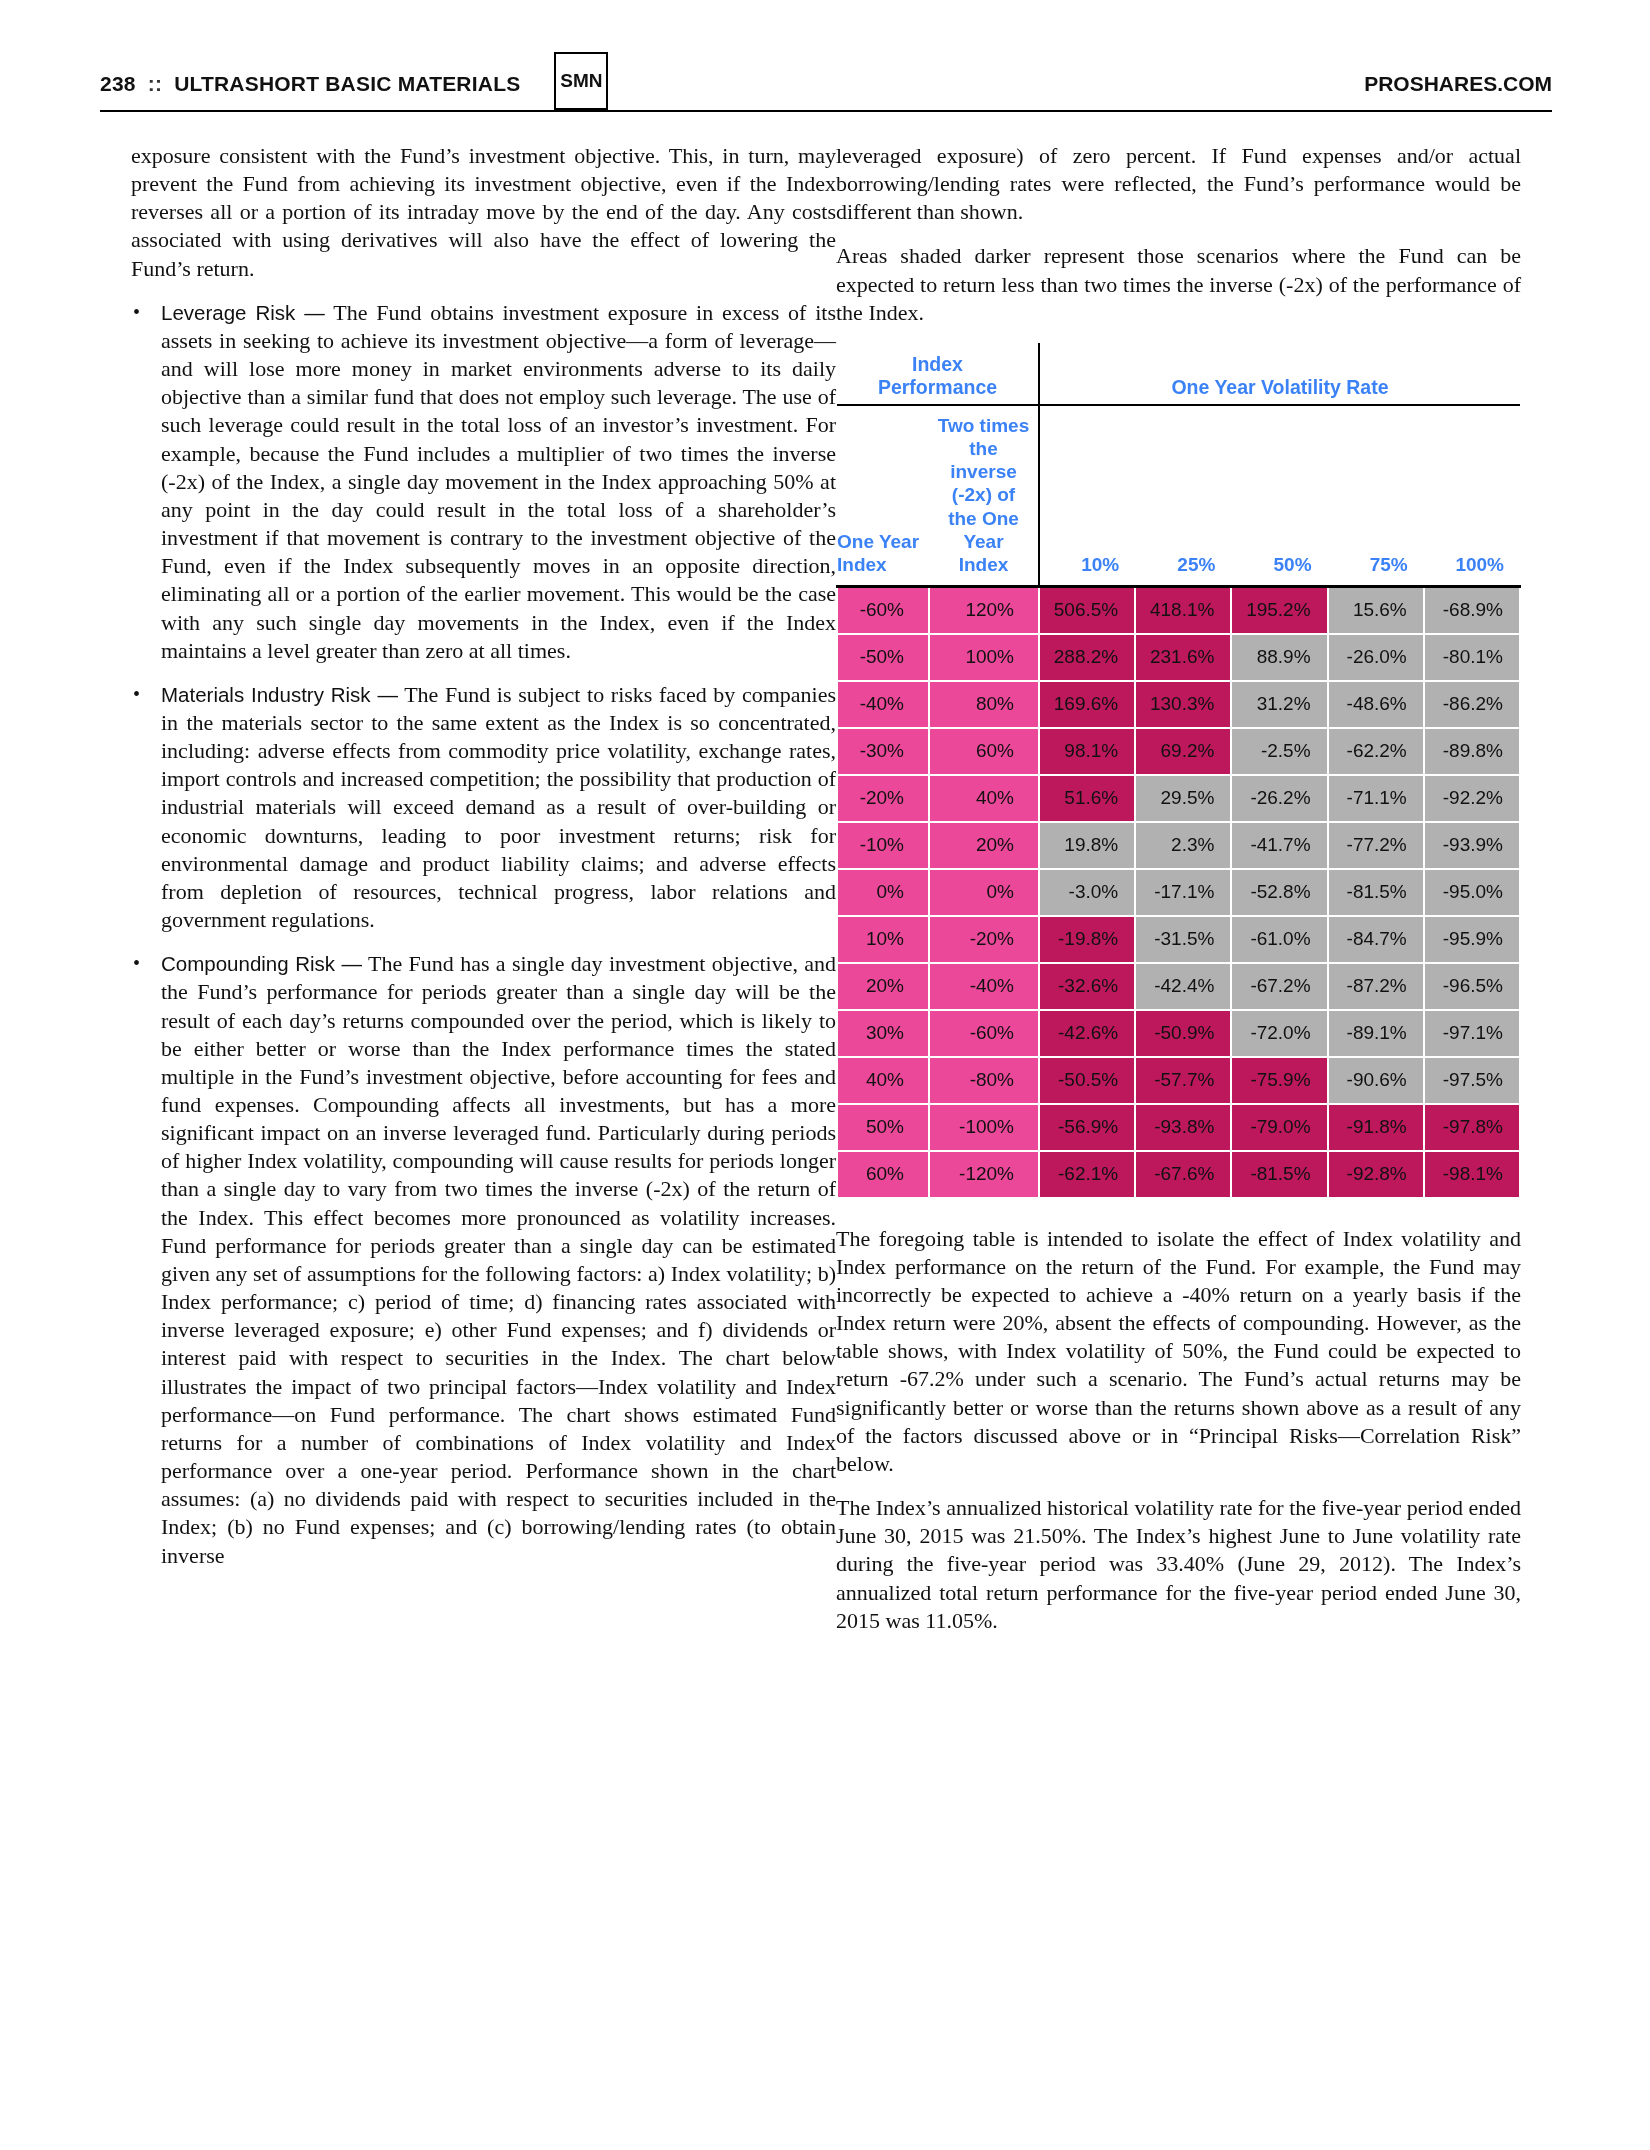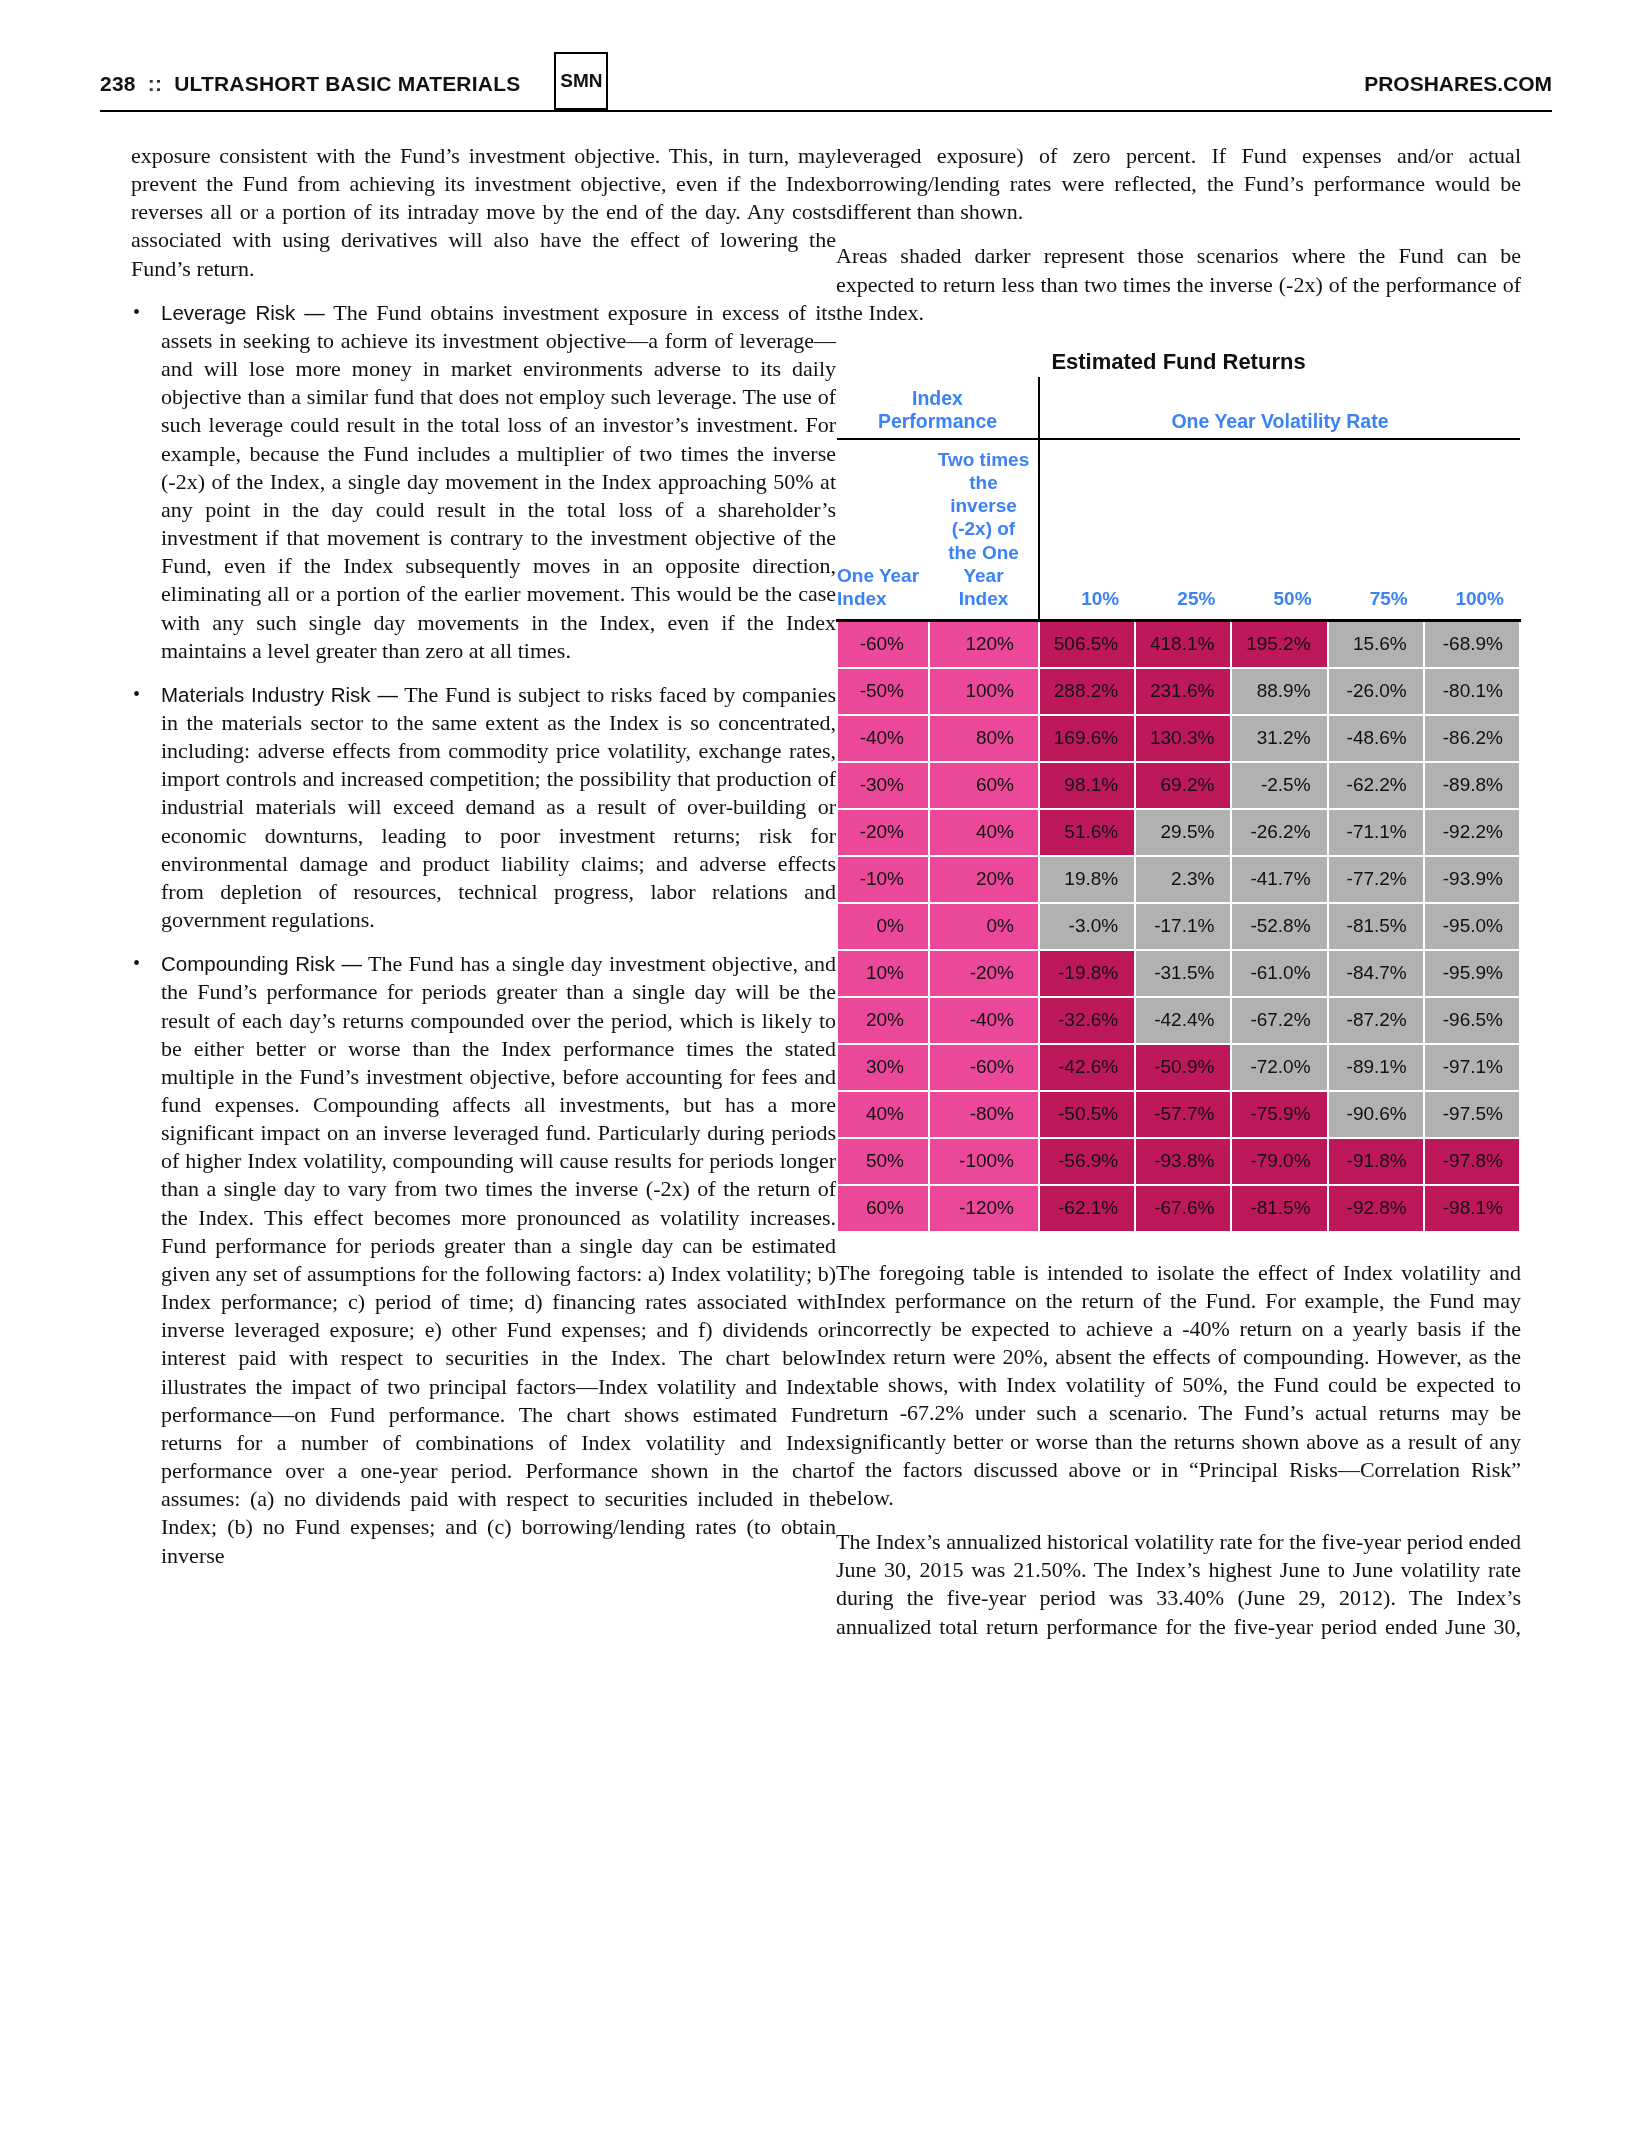--- a/index.html
+++ b/index.html
@@ -171,21 +171,20 @@
       <div class="bullet">
         <span class="dot">•</span>
         <p class="just"><b class="risk-lead">Compounding Risk —</b> <span>The Fund has a single day investment objective, and the Fund’s performance for periods greater than a single day will be the result of each day’s returns compounded over the period, which is likely to be either better or worse than the Index performance times the stated multiple in the Fund’s investment objective, before accounting for fees and fund expenses. Compounding affects all investments, but has a more significant impact on an inverse leveraged fund. Particularly during periods of higher Index volatility, compounding will cause results for periods longer than a single day to vary from two times the inverse (-2x) of the return of the Index. This effect becomes more pronounced as volatility increases. Fund performance for periods greater than a single day can be estimated given any set of assumptions for the following factors: a) Index volatility; b) Index performance; c) period of time; d) financing rates associated with inverse leveraged exposure; e) other Fund expenses; and f) dividends or interest paid with respect to securities in the Index. The chart below illustrates the impact of two principal factors—Index volatility and Index performance—on Fund performance. The chart shows estimated Fund returns for a number of combinations of Index volatility and Index performance over a one-year period. Performance shown in the chart assumes: (a) no dividends paid with respect to securities included in the Index; (b) no Fund expenses; and (c) borrowing/lending rates (to obtain inverse</span></p>
       </div>
     </section>
 
     <section class="col-right">
       <p class="just">leveraged exposure) of zero percent. If Fund expenses and/or actual borrowing/lending rates were reflected, the Fund’s performance would be different than shown.</p>
       <p class="just">Areas shaded darker represent those scenarios where the Fund can be expected to return less than two times the inverse (-2x) of the performance of the Index.</p>
 
-      <h2 class="tbl-title">Estimated Fund Returns</h2>
 
       <table class="fund-table">
         <colgroup>
           <col class="c-idx">
             <col class="c-inv">
             <col>
             <col>
             <col>
             <col>
             <col>

